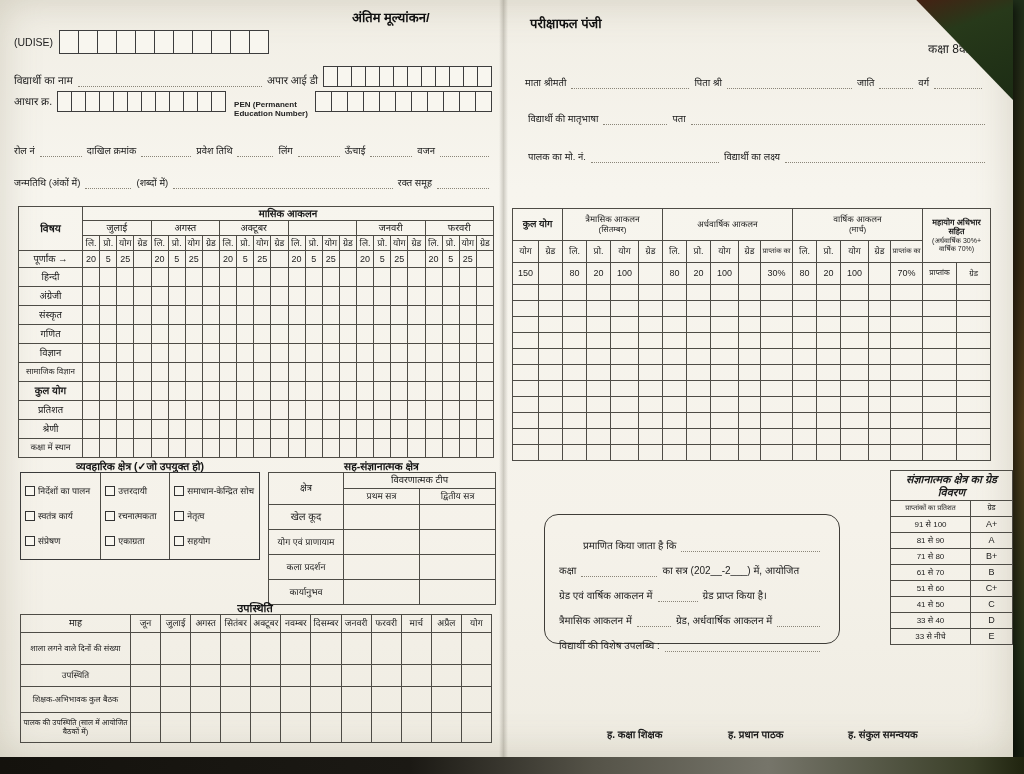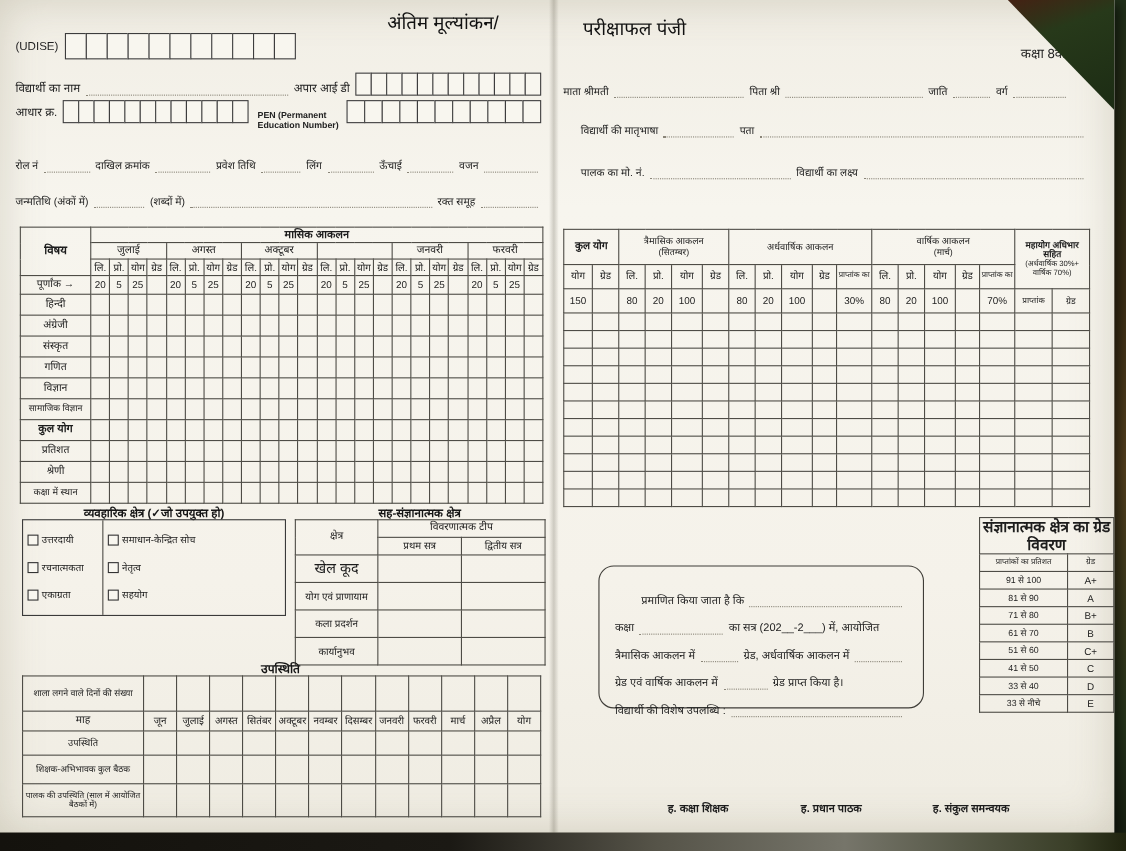--- a/index.html
+++ b/index.html
@@ -12,21 +12,21 @@
   .corner-dark{position:absolute;right:0;top:0;width:118px;height:100px;
          clip-path:polygon(18% 0,100% 0,100% 100%);
          background:linear-gradient(160deg,#4a1d12 0%,#27391a 35%,#1c2c14 100%);}
   .edge-right{position:absolute;right:0;top:0;width:13px;height:774px;
          background:linear-gradient(180deg,#20301a 0%,#3d2f16 35%,#54401e 55%,#26351b 85%,#151c10 100%);}
   .fold{position:absolute;left:499px;top:0;width:9px;height:757px;
          background:linear-gradient(90deg,rgba(0,0,0,0) 0%,rgba(60,55,40,.22) 50%,rgba(0,0,0,0) 100%);}
   .abs{position:absolute;}
   .lbl{font-size:10.5px;color:#222;white-space:nowrap;}
   .sm{font-size:9.5px;}
-  .ttl{font-weight:normal;font-size:17px;color:#111;}
+  .ttl{font-weight:bold;font-size:13px;color:#111;}
   .flexrow{display:flex;align-items:flex-end;}
   .dl{border-bottom:1px dotted #8a8578;height:12px;margin:0 5px;}
   .grow{flex:1;}
   .boxes{display:flex;align-items:center;}
   .box{border:1.4px solid #3d3d3d;background:#f8f6ef;margin-left:-1px;}
   .bx-l{width:18px;height:22px;}
   .bx-m{width:13px;height:19px;}
   .bx-s{width:15px;height:19px;}
   table.t{border-collapse:collapse;table-layout:fixed;background:transparent;}
   table.t td{border:1px solid #4e4c46;font-size:9px;text-align:center;vertical-align:middle;
@@ -510,20 +510,34 @@
               <td></td>
               <td></td>
               <td></td>
               <td></td>
             </tr>
       </tbody>
         </table>
 
       <div class="abs sec-title" style="left:20px;top:459px;width:240px;">व्यवहारिक क्षेत्र (✓जो उपयुक्त हो)</div>
       <div class="abs cbgrid" style="left:20px;top:472px;width:238px;height:86px;">
+        <div class="cbcol" style="width:76px;">
+          <span class="cbitem">
+              <span class="cb"></span>
+              <span>निर्देशों का पालन</span>
+            </span>
+          <span class="cbitem">
+              <span class="cb"></span>
+              <span>स्वतंत्र कार्य</span>
+            </span>
+          <span class="cbitem">
+              <span class="cb"></span>
+              <span>संप्रेषण</span>
+            </span>
+        </div>
         <div class="cbcol" style="width:64px;">
           <span class="cbitem">
               <span class="cb"></span>
               <span>उत्तरदायी</span>
             </span>
           <span class="cbitem">
               <span class="cb"></span>
               <span>रचनात्मकता</span>
             </span>
           <span class="cbitem">
@@ -557,21 +571,21 @@
         <tbody>
             <tr style="height:16px;">
           <td rowspan="2" style="font-size:9.5px;">क्षेत्र</td>
           <td colspan="2" style="font-size:9.5px;">विवरणात्मक टीप</td>
         </tr>
         <tr style="height:16px;">
           <td style="font-size:9px;">प्रथम सत्र</td>
           <td style="font-size:9px;">द्वितीय सत्र</td>
         </tr>
         <tr style="height:25px;">
-              <td class="nb" style="font-size:13px;">खेल कूद</td>
+              <td class="nb" style="font-size:10px;">खेल कूद</td>
               <td></td>
               <td></td>
             </tr>
         <tr style="height:25px;">
               <td class="nb" style="font-size:9px;">योग एवं प्राणायाम</td>
               <td></td>
               <td></td>
             </tr>
         <tr style="height:25px;">
               <td class="nb" style="font-size:9px;">कला प्रदर्शन</td>
@@ -597,50 +611,50 @@
             <col>
             <col>
             <col>
             <col>
             <col>
             <col>
             <col>
             <col>
           </colgroup>
         <tbody>
-            <tr style="height:32px;">
-              <td style="font-size:8px;white-space:normal;">शाला लगने वाले दिनों की संख्या</td>
-              <td></td>
-              <td></td>
-              <td></td>
-              <td></td>
-              <td></td>
-              <td></td>
-              <td></td>
-              <td></td>
-              <td></td>
-              <td></td>
-              <td></td>
-              <td></td>
-            </tr>
-        <tr style="height:18px;font-size:8.5px;">
+            <tr style="height:18px;font-size:8.5px;">
           <td style="font-size:9.5px;">माह</td>
           <td>जून</td>
               <td>जुलाई</td>
               <td>अगस्त</td>
               <td>सितंबर</td>
               <td>अक्टूबर</td>
               <td>नवम्बर</td>
               <td>दिसम्बर</td>
               <td>जनवरी</td>
               <td>फरवरी</td>
               <td>मार्च</td>
               <td>अप्रैल</td>
               <td>योग</td>
         </tr>
+        <tr style="height:32px;">
+              <td style="font-size:8px;white-space:normal;">शाला लगने वाले दिनों की संख्या</td>
+              <td></td>
+              <td></td>
+              <td></td>
+              <td></td>
+              <td></td>
+              <td></td>
+              <td></td>
+              <td></td>
+              <td></td>
+              <td></td>
+              <td></td>
+              <td></td>
+            </tr>
         <tr style="height:22px;">
               <td style="font-size:8.5px;">उपस्थिति</td>
               <td></td>
               <td></td>
               <td></td>
               <td></td>
               <td></td>
               <td></td>
               <td></td>
               <td></td>
@@ -682,21 +696,21 @@
       </tbody>
         </table>
     </div>
 
     <div class="fold"></div>
 
     <div>
       <div class="abs ttl" style="left:530px;top:14px;">परीक्षाफल पंजी</div>
       <div class="abs" style="left:928px;top:40px;font-size:12px;color:#1c1c1c;">कक्षा 8वीं</div>
 
-      <div class="abs flexrow" style="left:512px;top:76px;width:462px;">
+      <div class="abs flexrow" style="left:525px;top:76px;width:462px;">
         <span class="lbl sm">माता श्रीमती</span>
         <span class="dl" style="width:118px;"></span>
         <span class="lbl sm">पिता श्री</span>
         <span class="dl grow"></span>
         <span class="lbl sm">जाति</span>
         <span class="dl" style="width:34px;"></span>
         <span class="lbl sm">वर्ग</span>
         <span class="dl" style="width:48px;"></span>
       </div>
 
@@ -1017,44 +1031,44 @@
         <div class="cline">
           <span style="margin-left:24px;white-space:nowrap;">प्रमाणित किया जाता है कि</span>
           <span class="dl grow"></span>
         </div>
         <div class="cline">
           <span class="nb">कक्षा</span>
           <span class="dl" style="width:76px;"></span>
           <span class="nb">का सत्र (202__-2___) में, आयोजित</span>
         </div>
         <div class="cline">
+          <span class="nb">ग्रेड एवं वार्षिक आकलन में</span>
+          <span class="dl" style="width:40px;"></span>
+          <span class="nb">ग्रेड प्राप्त किया है।</span>
+        </div>
+        <div class="cline">
           <span class="nb">त्रैमासिक आकलन में</span>
           <span class="dl" style="width:34px;"></span>
           <span class="nb">ग्रेड, अर्धवार्षिक आकलन में</span>
           <span class="dl grow"></span>
-        </div>
-        <div class="cline">
-          <span class="nb">ग्रेड एवं वार्षिक आकलन में</span>
-          <span class="dl" style="width:40px;"></span>
-          <span class="nb">ग्रेड प्राप्त किया है।</span>
         </div>
         <div class="cline">
           <span class="nb">विद्यार्थी की विशेष उपलब्धि :</span>
           <span class="dl grow"></span>
         </div>
       </div>
 
       <table class="t abs" style="left:890px;top:470px;width:122px;">
         <colgroup>
             <col style="width:80px;">
             <col style="width:42px;">
           </colgroup>
         <tbody>
             <tr style="height:30px;">
-          <td colspan="2" class="b" style="font-size:14px;white-space:normal;">संज्ञानात्मक क्षेत्र का ग्रेड विवरण</td>
+          <td colspan="2" class="b" style="font-size:11px;white-space:normal;font-style:italic;">संज्ञानात्मक क्षेत्र का ग्रेड विवरण</td>
         </tr>
         <tr style="height:16px;">
           <td style="font-size:7px;">प्राप्तांकों का प्रतिशत</td>
           <td style="font-size:7.5px;">ग्रेड</td>
         </tr>
         <tr style="height:16px;">
               <td style="font-size:8px;">91 से 100</td>
               <td style="font-size:9px;">A+</td>
             </tr>
         <tr style="height:16px;">

